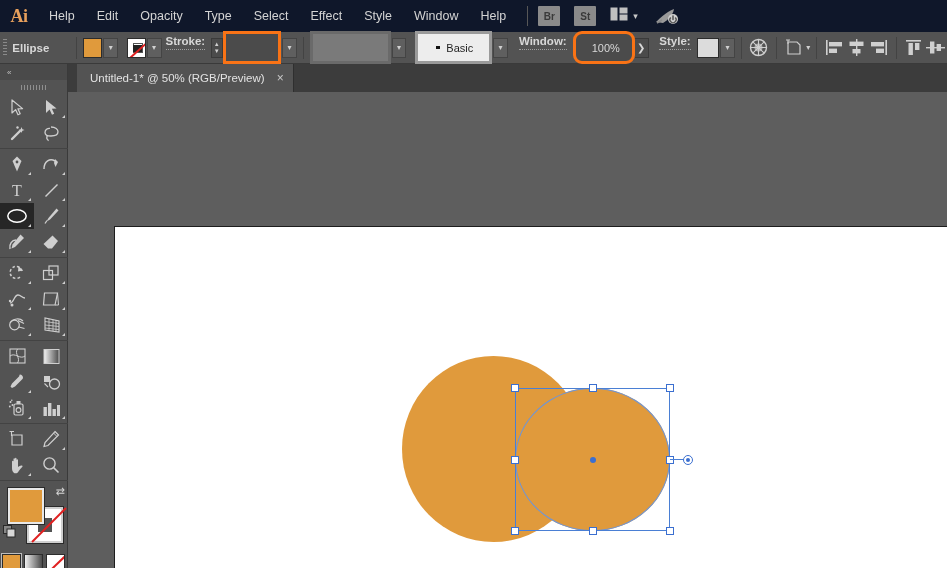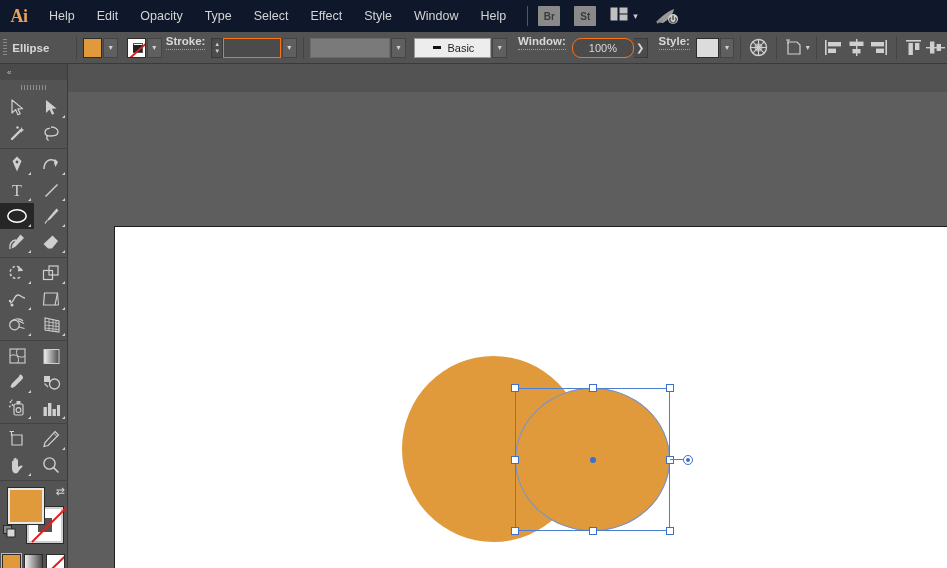--- a/index.html
+++ b/index.html
@@ -80,21 +80,21 @@
     border-bottom: 1px dotted #a0a0a0;
     margin: 0 6px 11px 4px; padding-bottom: 1px; line-height: 13px;
   }
   .stepper {
     width: 13px; height: 20px; background: #4b4b4b;
     border: 1px solid #3a3a3a;
     display: flex; flex-direction: column; align-items: center;
     justify-content: center; gap: 1px; color: #d0d0d0; font-size: 6px;
   }
   .field {
-    height: 20px; background: #4b4b4b; border: 1px solid #f97316;
+    height: 33px; background: #4b4b4b; border: 3px solid #f97316;
     color: #d8d8d8; font-size: 11px;
     display: flex; align-items: center; padding: 0 16px;
   }
   .field.light { background: #ededed; color: #1f1f1f; border-color: #9a9a9a; }
   .field.grey { background: #7a7a7a; border-color: #6a6a6a; }
   #brush-field {
     width: 84px; justify-content: flex-end; gap: 6px;
   }
   #brush-stroke-line {
     flex: 1; height: 3px; background: #111; margin-left: 2px;
@@ -389,20 +389,26 @@
     </div>
     <div class="cb-ico">
       <svg width="19" height="17" viewBox="0 0 19 17">
         <rect x="0" y="8" width="19" height="1.4" fill="#cfcfcf"></rect>
         <rect x="4" y="2.5" width="4.4" height="12" fill="#cfcfcf"></rect>
         <rect x="10.6" y="5" width="4.4" height="7" fill="#cfcfcf"></rect>
       </svg>
     </div>
   </div>
 
+  <div id="tabbar">
+    <div id="doc-tab">
+      <span id="doc-tab-title">Untitled-1* @ 50% (RGB/Preview)</span>
+      <span id="doc-tab-close">×</span>
+    </div>
+  </div>
 
   <div id="toolbar">
     <div id="tb-collapse">«</div>
     <div id="tb-grip">
         <div class="grip-h"></div>
       </div>
 
     <div class="tool-grid">
       <div class="tool">
         <svg width="15" height="17" viewBox="0 0 15 17">

